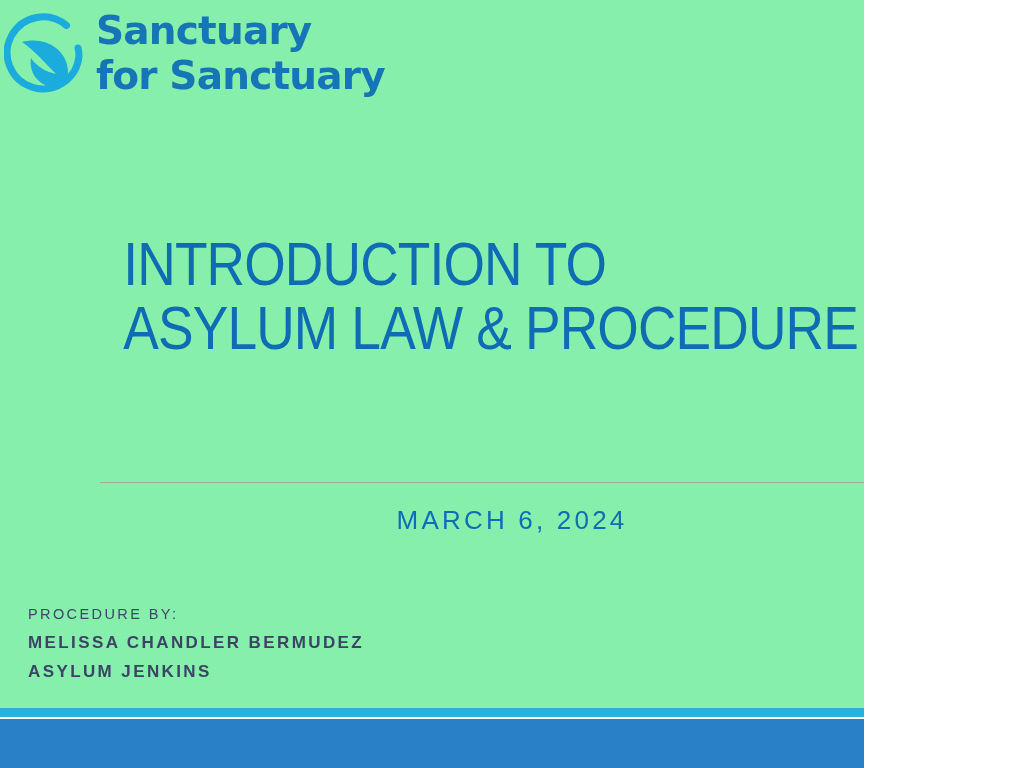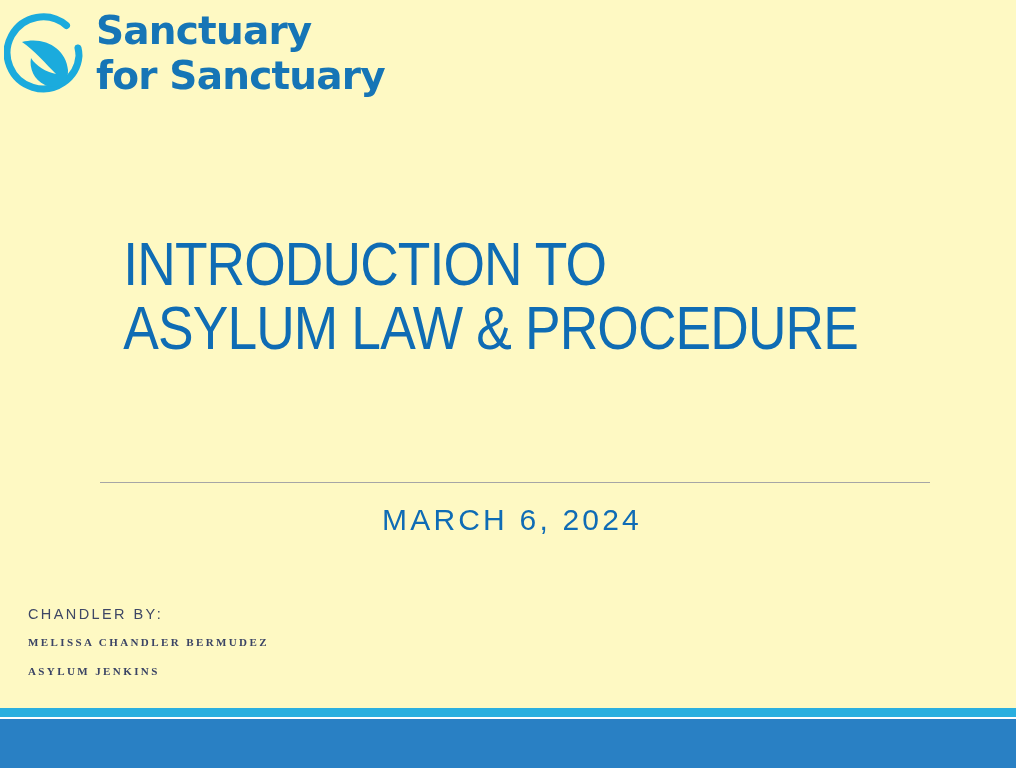--- a/index.html
+++ b/index.html
@@ -6,23 +6,23 @@
     margin: 0;
     padding: 0;
     background: #ffffff;
   }
   body {
     font-family: "Liberation Sans", sans-serif;
   }
 
   #slide {
     position: relative;
-    width: 1016px;
+    width: 864px;
     height: 768px;
-    background: #fef9c3;
+    background: #86efac;
     overflow: hidden;
   }
 
   
   .logo-block {
     position: absolute;
     left: 0px;
     top: 4px;
     width: 380px;
     height: 108px;
@@ -82,21 +82,21 @@
 
   
   .date-line {
     position: absolute;
     left: 60px;
     top: 497px;
     width: 904px;
     text-align: center;
     font-family: "Liberation Sans", sans-serif;
     font-weight: normal;
-    font-size: 30px;
+    font-size: 26px;
     line-height: 46px;
     letter-spacing: 3.2px;
     color: #0f6cb5;
     white-space: nowrap;
   }
 
   
   .presenters {
     position: absolute;
     left: 28px;
@@ -106,22 +106,22 @@
   .presented-by {
     font-family: "Liberation Sans", sans-serif;
     font-size: 14.5px;
     line-height: 28px;
     letter-spacing: 2.4px;
     font-weight: normal;
     color: #3e4765;
     white-space: nowrap;
   }
   .presenter-name {
-    font-family: Liberation Serif, serif;
-    font-size: 11px;
+    font-family: Liberation Sans, sans-serif;
+    font-size: 17px;
     line-height: 29px;
     letter-spacing: 2.4px;
     font-weight: bold;
     color: #3b4465;
     white-space: nowrap;
   }
 
   
   .footer-stripe-cyan {
     position: absolute;
@@ -171,21 +171,21 @@
   <div class="title-block">
     <div class="title-line">INTRODUCTION TO</div>
     <div class="title-line">ASYLUM LAW &amp; PROCEDURE</div>
   </div>
 
   <div class="divider"></div>
 
   <div class="date-line">MARCH 6, 2024</div>
 
   <div class="presenters">
-    <div class="presented-by">CHANDLER BY:</div>
+    <div class="presented-by">PROCEDURE BY:</div>
     <div class="presenter-name">MELISSA CHANDLER BERMUDEZ</div>
     <div class="presenter-name">ASYLUM JENKINS</div>
   </div>
 
   <div class="footer-stripe-cyan"></div>
   <div class="footer-hairline"></div>
   <div class="footer-bar-blue"></div>
 
 </div>
 

